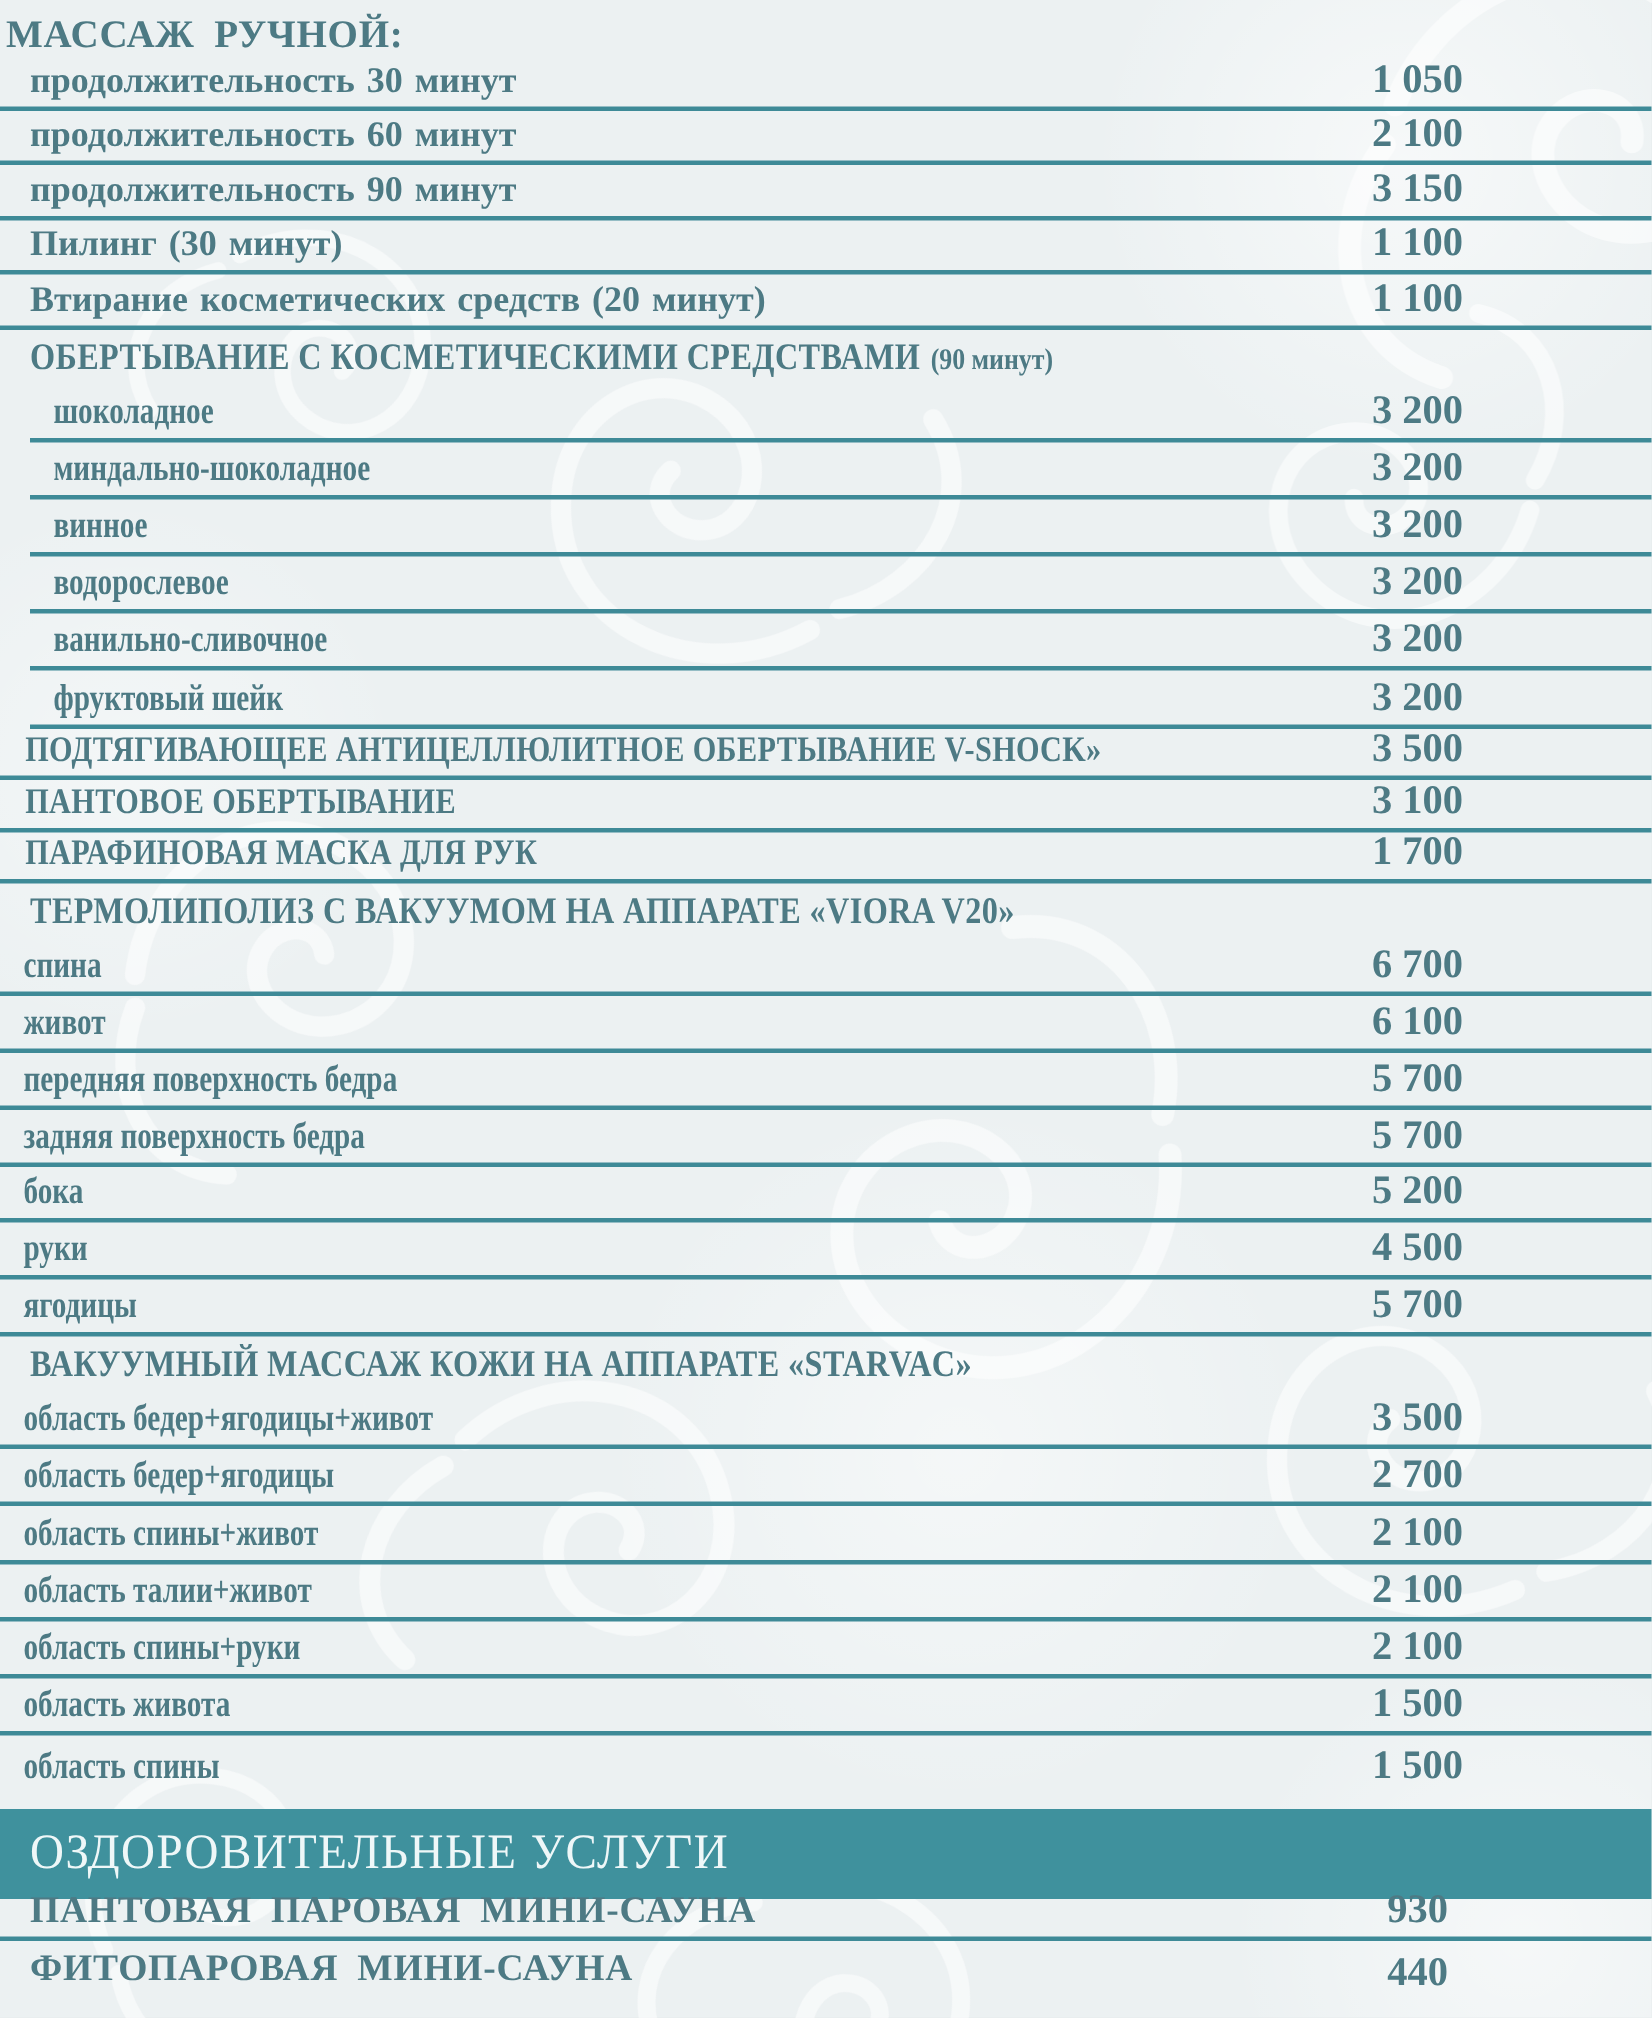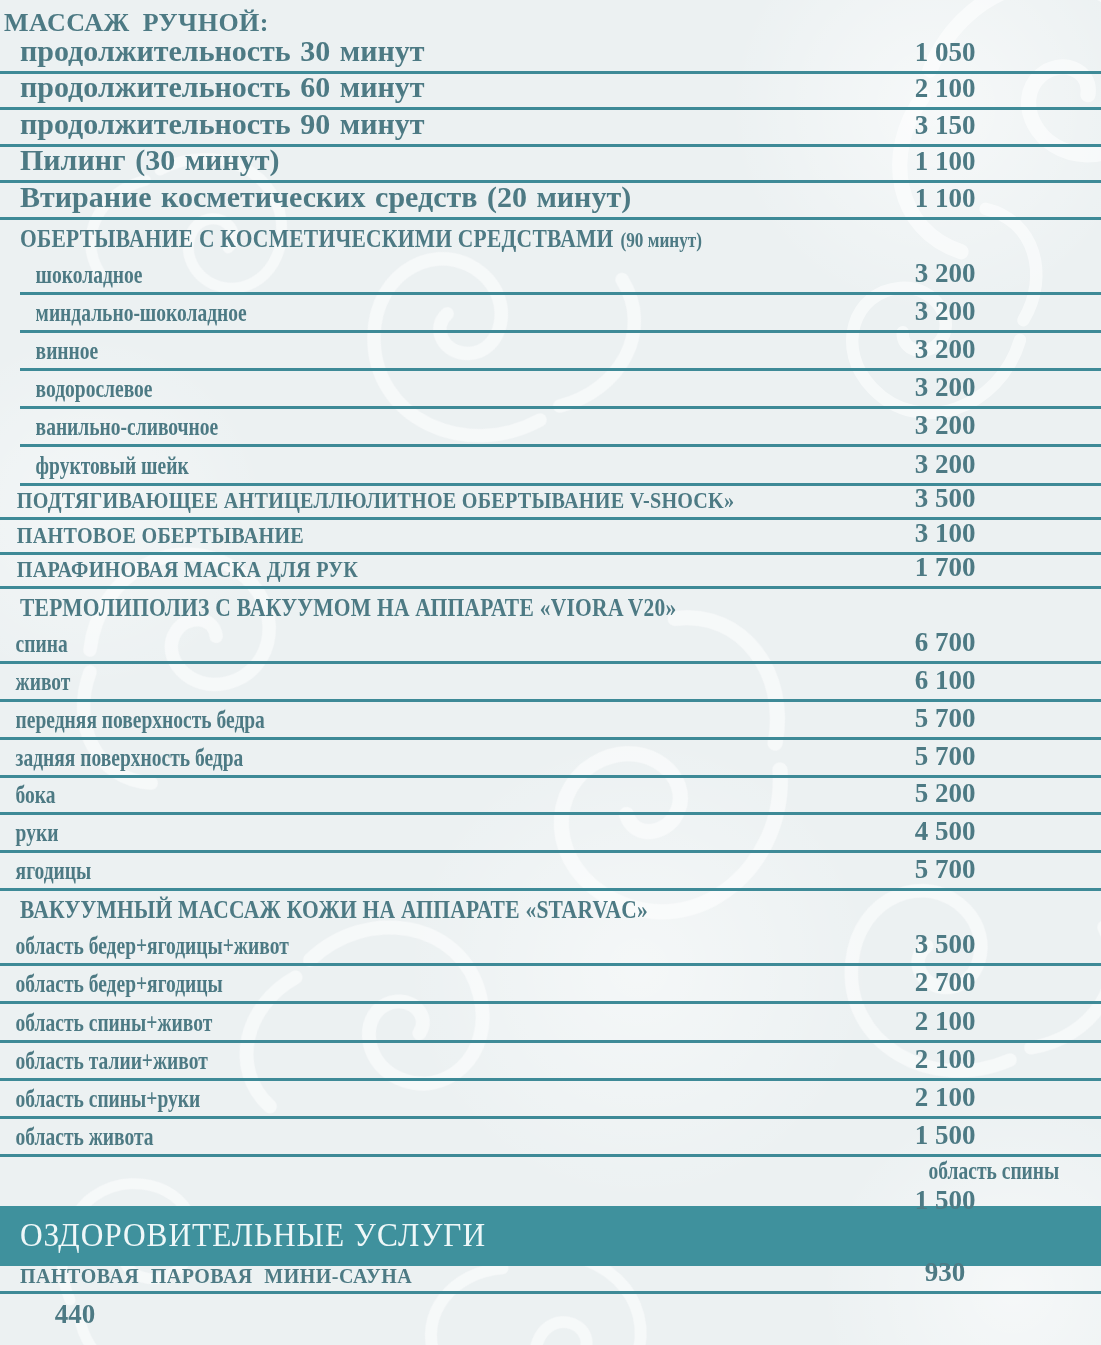--- a/index.html
+++ b/index.html
@@ -58,51 +58,51 @@
     height:37px;box-sizing:border-box;
     display:flex;align-items:flex-end;
     padding:0 0 4px 20px;
     font-weight:bold;white-space:nowrap;
   }
   .hdr .hwrap{white-space:nowrap;}
   .hlabel{font-size:25px;letter-spacing:.3px;}
   .hsuffix{font-size:20px;margin-left:8px;font-weight:bold;}
 
   .row.sec-a{height:36.6px;}
-  .sec-a .label{font-size:30px;word-spacing:2px;}
+  .sec-a .label{font-size:24px;word-spacing:2px;}
 
   .row.sec-b{height:38.1px;margin-left:20px;}
   .sec-b .label{font-size:25px;}
 
   .row.sec-c{height:34.5px;gap:18px;}
   .sec-c .label{font-size:24px;letter-spacing:.3px;}
 
   .row.sec-d{height:37.9px;}
   .sec-d .label{font-size:25px;}
 
   .row.sec-e{height:38.1px;}
-  .row.sec-e.nb{height:38px;flex-direction:column;}
+  .row.sec-e.nb{height:38px;}
   .sec-e .label{font-size:25px;}
 
   .banner{
     height:60px;box-sizing:border-box;
     margin-top:11px;
     background:var(--banner);
     display:flex;align-items:center;
     padding-left:20px;
   }
   .blabel{
     color:var(--banner-txt);
     font-size:33px;letter-spacing:1px;
     transform:scaleX(.95);transform-origin:left center;display:inline-block;
     white-space:nowrap;
   }
 
   .row.sec-f{height:28.5px;}
-  .sec-f .label{font-size:20px;word-spacing:6px;letter-spacing:.5px;}
+  .sec-f .label{font-size:25px;word-spacing:6px;letter-spacing:.5px;}
   .row.sec-f.nb{
     height:50.5px;
     align-items:flex-start;padding-top:5px;
   }
 </style>
 </head>
 <body>
 
 <div class="page">
 
@@ -251,16 +251,17 @@
         <span class="price">1 500</span>
       </div>
       <div class="banner">
         <span class="blabel">ОЗДОРОВИТЕЛЬНЫЕ УСЛУГИ</span>
       </div>
       <div class="row sec-f">
         <span class="label">ПАНТОВАЯ ПАРОВАЯ МИНИ-САУНА</span>
         <span class="price">930</span>
       </div>
       <div class="row sec-f nb">
+        <span class="label">ФИТОПАРОВАЯ МИНИ-САУНА</span>
         <span class="price">440</span>
       </div>
     </div>
 </div>
 
 </body></html>

